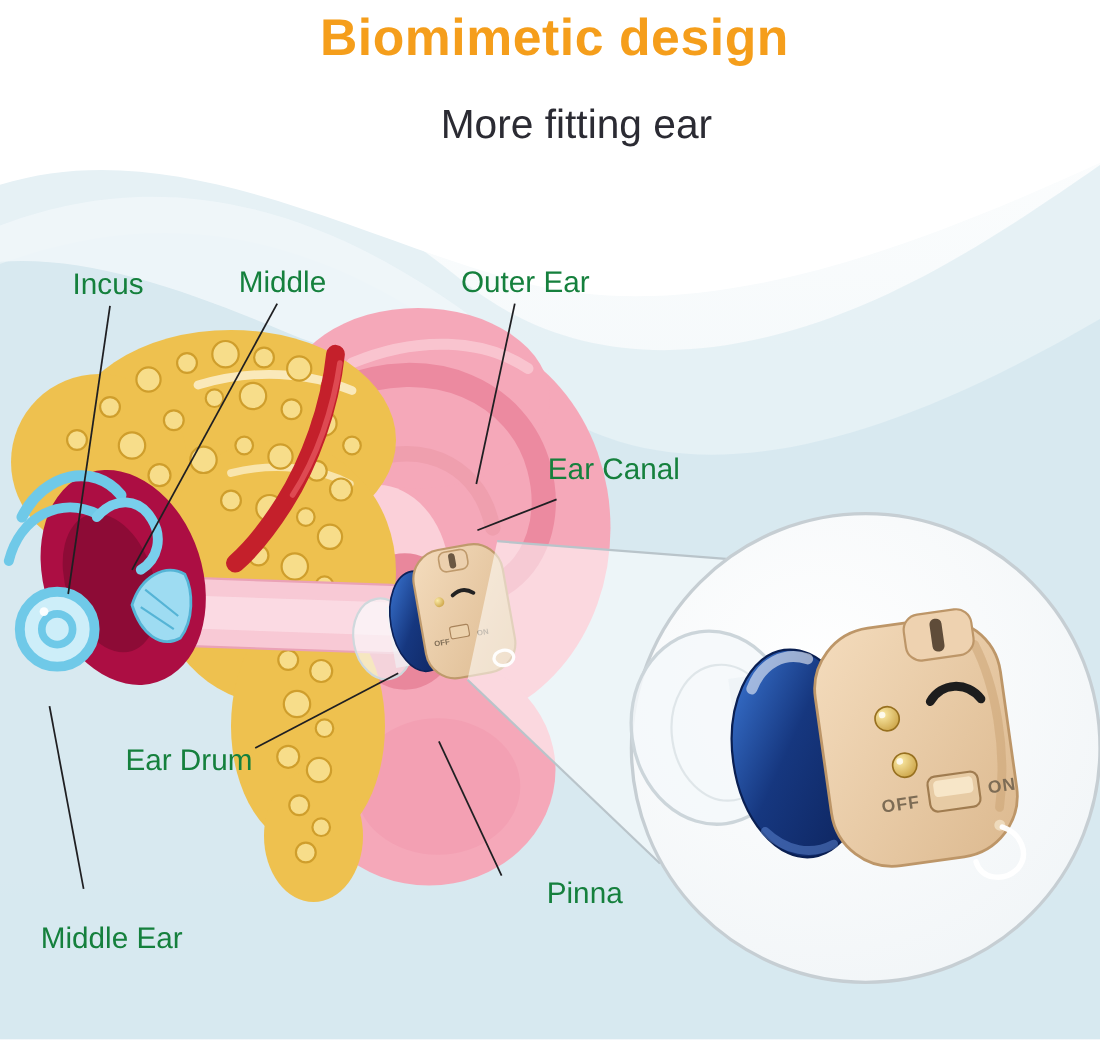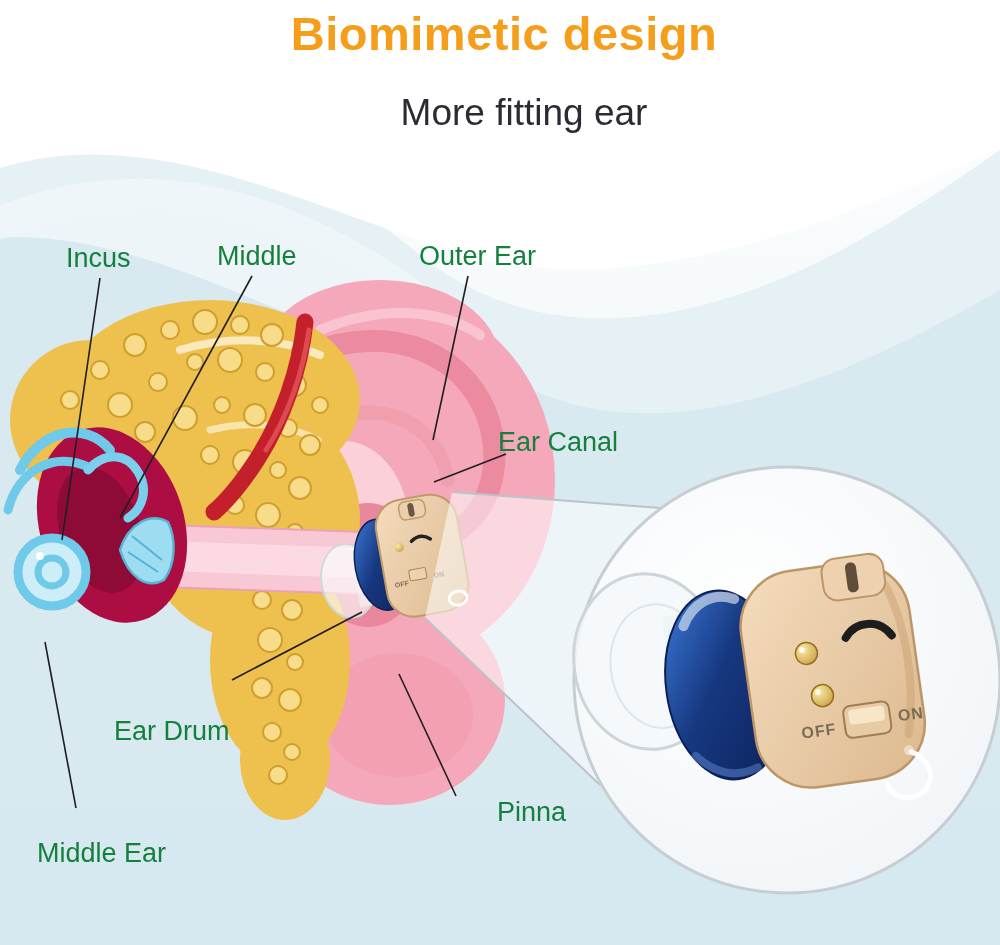--- a/index.html
+++ b/index.html
@@ -213,18 +213,18 @@
       <line x1="456" y1="796" x2="399" y2="674"></line>
     </g>
   </svg>
 
   <h1 class="title">Biomimetic design</h1>
   <h2 class="subtitle">More fitting ear</h2>
 
   <div class="anat-label" style="left:66px;top:243px;">Incus</div>
   <div class="anat-label" style="left:217px;top:241px;">Middle</div>
   <div class="anat-label" style="left:419px;top:241px;">Outer Ear</div>
-  <div class="anat-label" style="left:498px;top:427px;">Ear Canal</div>
-  <div class="anat-label" style="left:114px;top:676px;margin-top:40px;">Ear Drum</div>
+  <div class="anat-label" style="left:498px;top:411px;">Ear Canal</div>
+  <div class="anat-label" style="left:114px;top:676px;">Ear Drum</div>
   <div class="anat-label" style="left:37px;top:811px;margin-top:27px;">Middle Ear</div>
   <div class="anat-label" style="left:466px;top:797px;margin-left:31px;">Pinna</div>
 
 </div>
 
 </body></html>

